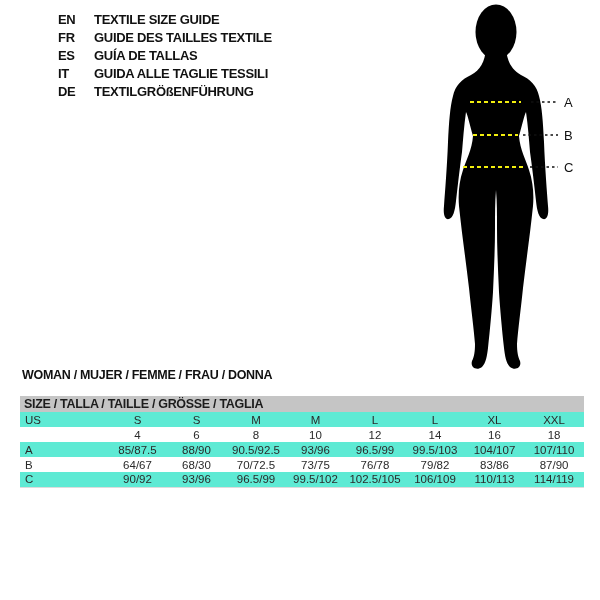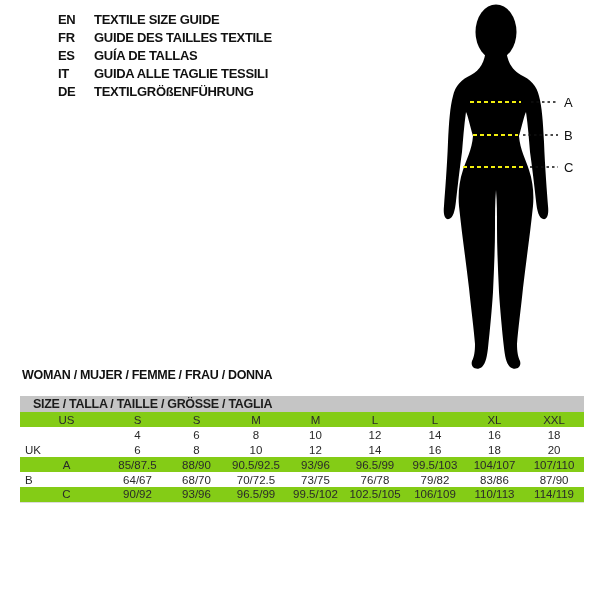--- a/index.html
+++ b/index.html
@@ -27,29 +27,29 @@
   }
 
   
   .size-table {
     position:absolute; left:20px; top:396px; width:564px;
     border-collapse:collapse; table-layout:fixed;
   }
   .size-table .hdr td {
     background:#c5c5c5; height:16px;
     font-weight:bold; font-size:12.5px; letter-spacing:-0.3px;
-    color:#1c1c1c; padding-left:13px; text-align:left;
+    color:#1c1c1c; padding-left:4px; text-align:left;
   }
   .size-table td, .size-table th {
     height:15px; font-size:11.5px; font-weight:normal; color:#2a2a2a;
     vertical-align:middle; overflow:hidden; white-space:nowrap;
   }
   .size-table th { text-align:left; padding-left:5px; }
   .size-table td.val { text-align:center; }
-  .size-table tr.stripe td, .size-table tr.stripe th { background:#84cc16;text-align:center; }
+  .size-table tr.stripe td, .size-table tr.stripe th { background:#5eead4; }
   .size-table tr.last td, .size-table tr.last th { border-bottom:1px solid #dcdcdc; }
 
   
   .legend { position:absolute; left:22px; top:544px; }
   .legend-line {
     font-weight:bold; font-size:12.5px; letter-spacing:-0.3px;
     height:18px; line-height:18px; white-space:nowrap;
   }
 </style>
 </head>
@@ -174,46 +174,35 @@
         <th></th>
         <td class="val">4</td>
         <td class="val">6</td>
         <td class="val">8</td>
         <td class="val">10</td>
         <td class="val">12</td>
         <td class="val">14</td>
         <td class="val">16</td>
         <td class="val">18</td>
       </tr>
-      <tr>
-        <th>UK</th>
-        <td class="val">6</td>
-        <td class="val">8</td>
-        <td class="val">10</td>
-        <td class="val">12</td>
-        <td class="val">14</td>
-        <td class="val">16</td>
-        <td class="val">18</td>
-        <td class="val">20</td>
-      </tr>
       <tr class="stripe">
         <th>A</th>
         <td class="val">85/87.5</td>
         <td class="val">88/90</td>
         <td class="val">90.5/92.5</td>
         <td class="val">93/96</td>
         <td class="val">96.5/99</td>
         <td class="val">99.5/103</td>
         <td class="val">104/107</td>
         <td class="val">107/110</td>
       </tr>
       <tr>
         <th>B</th>
         <td class="val">64/67</td>
-        <td class="val">68/70</td>
+        <td class="val">68/30</td>
         <td class="val">70/72.5</td>
         <td class="val">73/75</td>
         <td class="val">76/78</td>
         <td class="val">79/82</td>
         <td class="val">83/86</td>
         <td class="val">87/90</td>
       </tr>
       <tr class="stripe last">
         <th>C</th>
         <td class="val">90/92</td>

